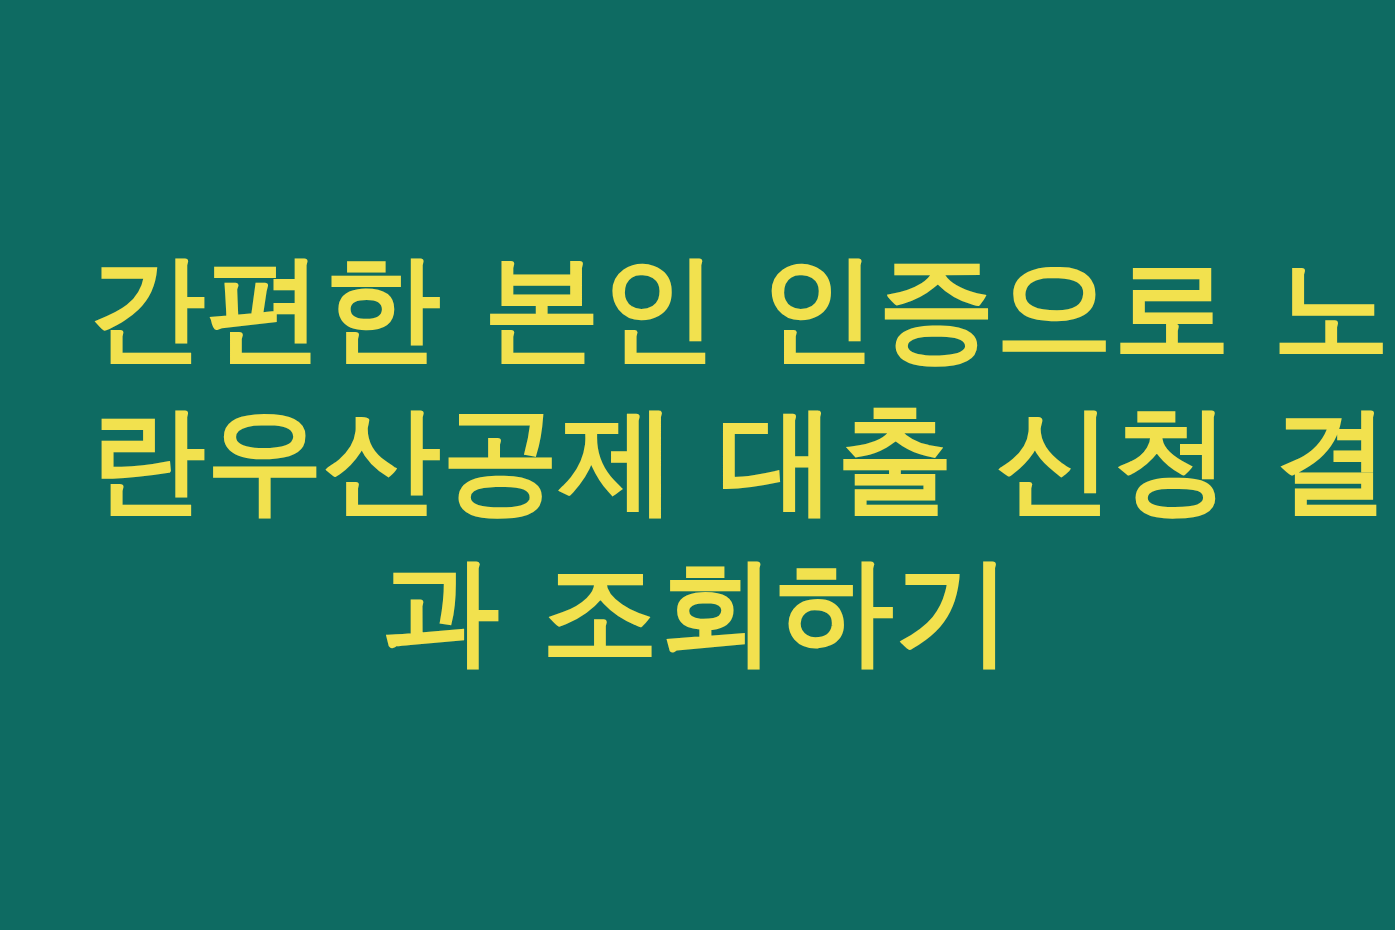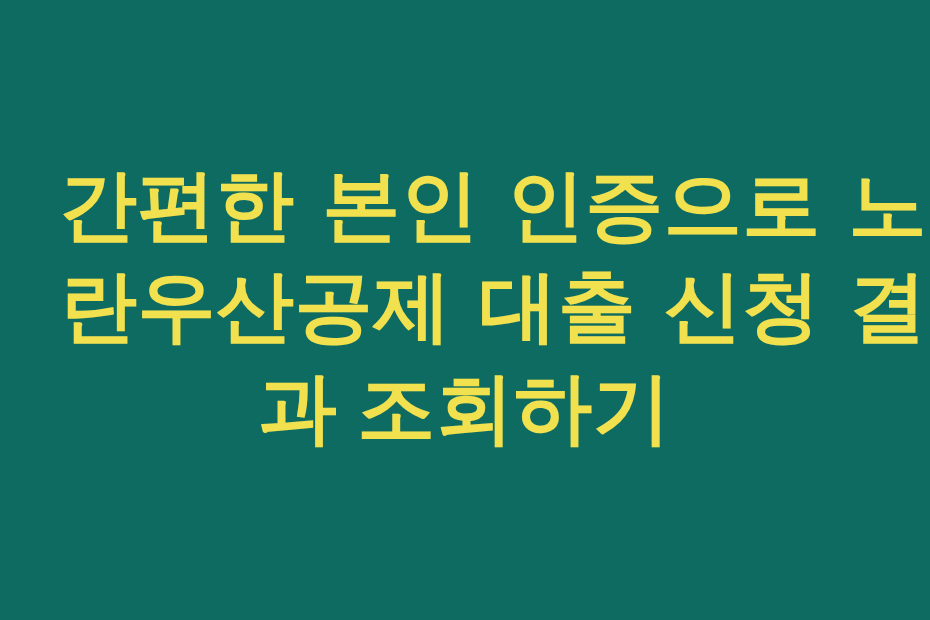--- a/index.html
+++ b/index.html
@@ -93,16 +93,16 @@
         <span class="glyph">&nbsp;</span>
         <span class="glyph">대</span>
         <span class="glyph">출</span>
         <span class="glyph">&nbsp;</span>
         <span class="glyph">신</span>
         <span class="glyph">청</span>
         <span class="glyph">&nbsp;</span>
         <span class="glyph">결</span>
       </span>
 
-    <span class="title-line is-centered" style="color: rgb(242, 225, 78); font-family: Liberation Serif, serif;">과 조회하기</span>
+    <span class="title-line is-centered" style="color: rgb(242, 225, 78);">과 조회하기</span>
 
   </div>
 </div>
 
 </body></html>

